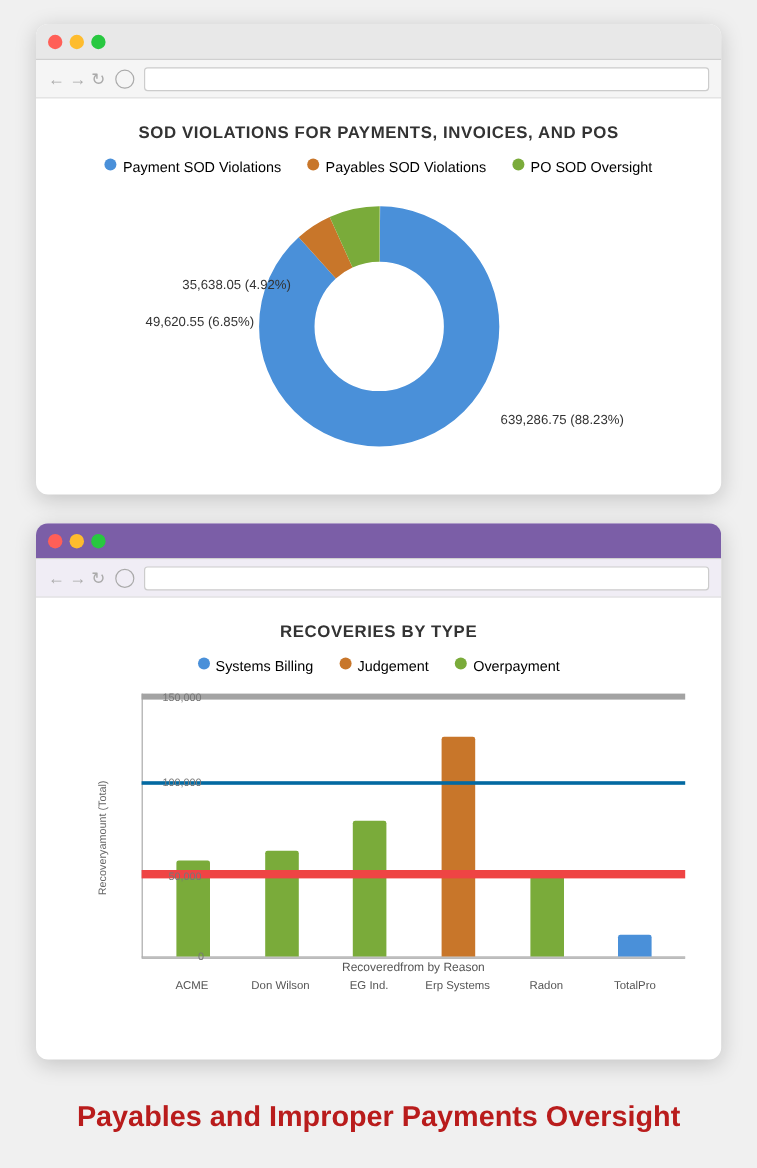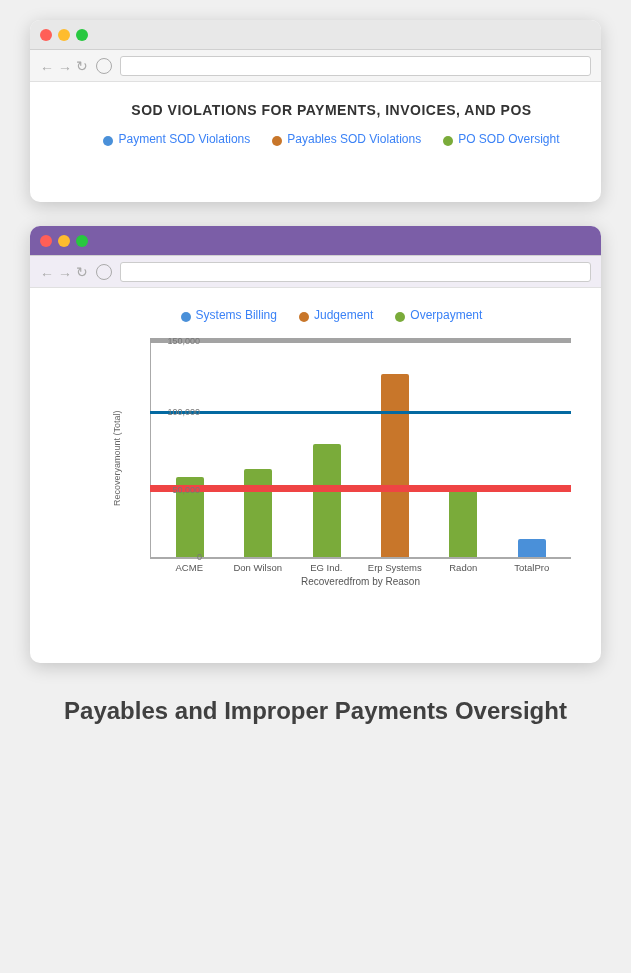--- a/index.html
+++ b/index.html
@@ -88,22 +88,21 @@
     .address-bar {
       flex: 1;
       height: 20px;
       background: #fff;
       border: 1px solid #ccc;
       border-radius: 3px;
     }
 
     
     .chart-container {
-      padding: 20px 30px 40px;
-      margin-left: 32px;
+      padding: 20px 30px 20px;
     }
 
     .chart-title {
       text-align: center;
       font-size: 14px;
       font-weight: bold;
       letter-spacing: 0.5px;
       color: #333;
       margin-bottom: 14px;
     }
@@ -112,24 +111,24 @@
     .legend {
       display: flex;
       justify-content: center;
       gap: 22px;
       margin-bottom: 16px;
       flex-wrap: wrap;
     }
 
     .legend-item {
       display: flex;
-      align-items: flex-end;
+      align-items: flex-start;
       gap: 5px;
       font-size: 12px;
-      color: #3b82f6;
+      color: #000000;
     }
 
     .legend-dot {
       width: 10px;
       height: 10px;
       border-radius: 50%;
     }
 
     
     .donut-area {
@@ -150,21 +149,21 @@
       position: absolute;
       font-size: 11px;
       color: #333;
       white-space: nowrap;
     }
 
     
     .page-heading {
       font-size: 24px;
       font-weight: bold;
-      color: #404040;
+      color: #b91c1c;
       text-align: center;
       padding: 10px 0 0;
     }
   </style>
 </head>
 <body>
 
 <div class="browser-window">
   <div class="browser-titlebar">
     <div class="dot red"></div>
@@ -192,40 +191,58 @@
         <div class="legend-item">
           <div class="legend-dot" style="background:#c8762a;"></div>
           <span>Payables SOD Violations</span>
         </div>
         <div class="legend-item">
           <div class="legend-dot" style="background:#7aab3a;"></div>
           <span>PO SOD Oversight</span>
         </div>
       </div>
 
+    <div class="donut-area">
+
+      <div class="donut-label" style="top: 32%; left: 18%;">35,638.05 (4.92%)</div>
+      <div class="donut-label" style="top: 46%; left: 12%;">49,620.55 (6.85%)</div>
+      <div class="donut-label" style="bottom: 12%; right: 10%;">639,286.75 (88.23%)</div>
+
+      <svg class="donut-svg" viewBox="0 0 200 200">
+
+        <circle cx="100" cy="100" r="70" fill="none" stroke="#4a90d9" stroke-width="42" stroke-dasharray="387.9 51.9" stroke-dashoffset="109.9"></circle>
+
+        <circle cx="100" cy="100" r="70" fill="none" stroke="#c8762a" stroke-width="42" stroke-dasharray="21.6 418.2" stroke-dashoffset="-278.0"></circle>
+
+        <circle cx="100" cy="100" r="70" fill="none" stroke="#7aab3a" stroke-width="42" stroke-dasharray="30.1 409.7" stroke-dashoffset="-299.6"></circle>
+
+        <circle cx="100" cy="100" r="48" fill="white"></circle>
+      </svg>
+    </div>
   </div>
 </div>
 
 <div class="browser-window">
   <div class="browser-titlebar purple">
     <div class="dot red"></div>
     <div class="dot yellow"></div>
     <div class="dot green"></div>
   </div>
   <div class="browser-toolbar purple-bar">
     <div class="toolbar-nav">
       <span>←</span>
       <span>→</span>
       <span>↻</span>
     </div>
     <div class="toolbar-globe"></div>
     <div class="address-bar"></div>
   </div>
 
   <div class="chart-container">
+    <div class="chart-title">RECOVERIES BY TYPE</div>
 
     <div class="legend">
       <div class="legend-item">
         <div class="legend-dot" style="background:#4a90d9;"></div>
         <span>Systems Billing</span>
       </div>
       <div class="legend-item">
         <div class="legend-dot" style="background:#c8762a;"></div>
         <span>Judgement</span>
       </div>
@@ -281,26 +298,26 @@
           <div style="flex:1; display:flex; flex-direction:column; align-items:center;">
             <div style="width:28px; height:70px; background:#7aab3a; border-radius:2px 2px 0 0;"></div>
           </div>
 
           <div style="flex:1; display:flex; flex-direction:column; align-items:center;">
             <div style="width:28px; height:18px; background:#4a90d9; border-radius:2px 2px 0 0;"></div>
           </div>
         </div>
       </div>
 
+      <div style="text-align:center; font-size:10px; color:#555; margin-top:3px;">Recoveredfrom by Reason</div>
       <div style="display:flex; padding: 4px 8px 0; gap:6px; margin-left:0;">
         <div style="flex:1; text-align:center; font-size:9.5px; color:#555;">ACME</div>
         <div style="flex:1; text-align:center; font-size:9.5px; color:#555;">Don Wilson</div>
         <div style="flex:1; text-align:center; font-size:9.5px; color:#555;">EG Ind.</div>
         <div style="flex:1; text-align:center; font-size:9.5px; color:#555;">Erp Systems</div>
         <div style="flex:1; text-align:center; font-size:9.5px; color:#555;">Radon</div>
         <div style="flex:1; text-align:center; font-size:9.5px; color:#555;">TotalPro</div>
       </div>
-      <div style="text-align:center; font-size:10px; color:#555; margin-top:3px;">Recoveredfrom by Reason</div>
     </div>
   </div>
 </div>
 
 <div class="page-heading">Payables and Improper Payments Oversight</div>
 
 </body></html>

